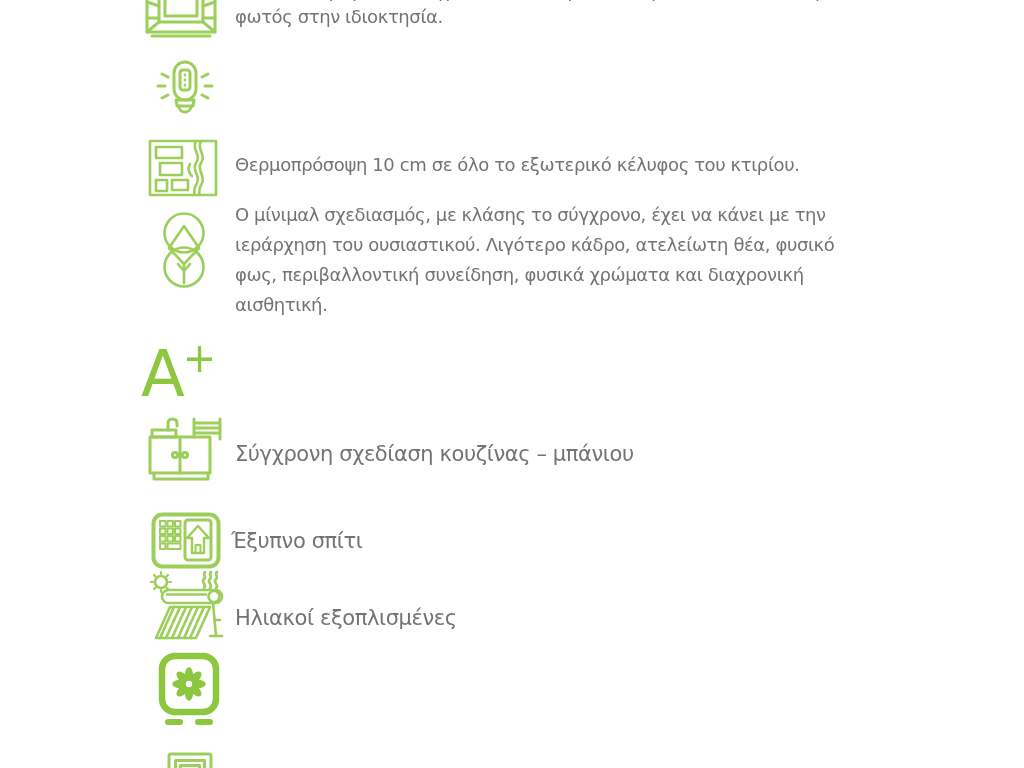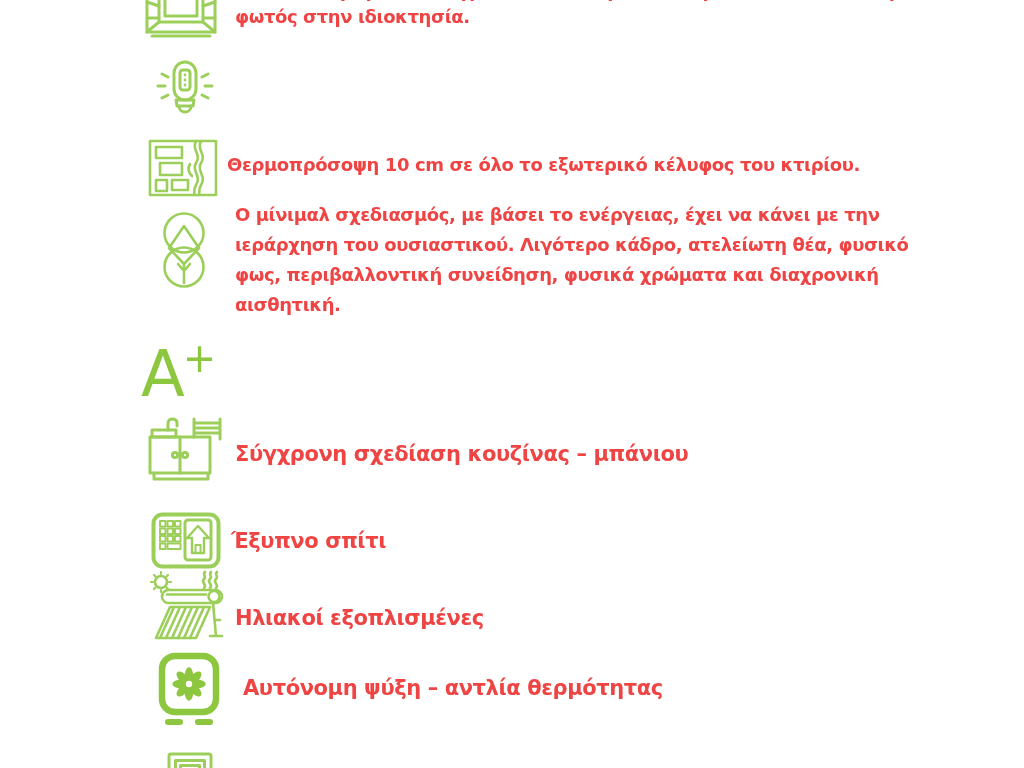--- a/index.html
+++ b/index.html
@@ -1,20 +1,20 @@
 <!DOCTYPE html>
 <html><head>
 <meta charset="utf-8">
 <style>
   html,body{margin:0;padding:0;}
   body{width:1024px;height:768px;background:#ffffff;font-family:"DejaVu Sans","Liberation Sans",sans-serif;}
   .canvas{position:absolute;top:0;left:0;width:1024px;height:768px;overflow:hidden;background:#fff;}
   .icon{position:absolute;}
   .icon svg{display:block;}
-  .txt{position:absolute;color:#ef4444;font-size:18px;line-height:30px;letter-spacing:-0.4px;white-space:pre-line;font-weight:bold;}
+  .txt{position:absolute;color:#737373;font-size:18px;line-height:30px;letter-spacing:-0.4px;white-space:pre-line;}
   .label{font-size:21px;line-height:24px;}
   .aplus{position:absolute;color:#8dc63f;font-size:64px;line-height:60px;font-weight:400;}
   .aplus .plus{font-size:40px;vertical-align:24px;margin-left:-2px;}
 </style>
 </head>
 <body>
 
 <div class="canvas">
 
   <div class="icon" style="left:144px;top:-32px">
@@ -50,31 +50,31 @@
       <rect x="3" y="3" width="66" height="54"></rect>
       <rect x="9" y="9" width="26" height="11"></rect>
       <rect x="13" y="25" width="22" height="12"></rect>
       <rect x="9" y="42" width="11" height="11"></rect>
       <rect x="25" y="42" width="16" height="10"></rect>
       <path d="M49 3 C44 12 55 16 49 25 C44 33 55 38 49 47 C46 52 48 55 47 57"></path>
       <path d="M54 3 C49 12 60 16 54 25 C49 33 60 38 54 47 C51 52 53 55 52 57"></path>
       <path d="M43 26 c-3 5 -1 9 2 12"></path>
     </svg>
   </div>
-  <div class="txt" style="left:227px;top:150px">Θερμοπρόσοψη 10 cm σε όλο το εξωτερικό κέλυφος του κτιρίου.</div>
+  <div class="txt" style="left:235px;top:150px">Θερμοπρόσοψη 10 cm σε όλο το εξωτερικό κέλυφος του κτιρίου.</div>
 
   <div class="icon" style="left:153px;top:210px">
     <svg width="62" height="84" viewBox="0 0 62 84" fill="none" stroke="#9ccf5a" stroke-width="2.6" stroke-linejoin="round" stroke-linecap="round">
       <circle cx="31" cy="23" r="19.5"></circle>
       <circle cx="31" cy="57" r="19.5"></circle>
       <path d="M31 16 L46 38 L31 54 L16 38 Z"></path>
       <path d="M31 54 V73 M31 61 L25 54 M31 61 L37 54"></path>
     </svg>
   </div>
-  <div class="txt" style="left:235px;top:200px">Ο μίνιμαλ σχεδιασμός, με βάσει το ενέργειας, έχει να κάνει με την
+  <div class="txt" style="left:235px;top:200px">Ο μίνιμαλ σχεδιασμός, με κλάσης το σύγχρονο, έχει να κάνει με την
 ιεράρχηση του ουσιαστικού. Λιγότερο κάδρο, ατελείωτη θέα, φυσικό
 φως, περιβαλλοντική συνείδηση, φυσικά χρώματα και διαχρονική
 αισθητική.</div>
 
   <div class="aplus" style="left:141px;top:328px"><span>A</span><span class="plus">+</span></div>
 
   <div class="icon" style="left:146px;top:417px">
     <svg width="82" height="66" viewBox="0 0 82 66" fill="none" stroke="#9ccf5a" stroke-width="3" stroke-linejoin="round" stroke-linecap="round">
       <path d="M22 13 V7 q0 -5 4 -5 q5 0 5 4 v3"></path>
       <rect x="6" y="13" width="24" height="7"></rect>
@@ -142,21 +142,20 @@
           <ellipse rx="4.2" ry="8.2" cy="-8.5" transform="rotate(270)"></ellipse>
           <ellipse rx="4.2" ry="8.2" cy="-8.5" transform="rotate(315)"></ellipse>
           <circle r="7"></circle>
           <circle r="3.2" fill="#ffffff"></circle>
         </g>
         <rect x="8" y="67" width="18" height="6" rx="3"></rect>
         <rect x="38" y="67" width="18" height="6" rx="3"></rect>
       </g>
     </svg>
   </div>
-  <div class="txt label" style="left:243px;top:676px">Αυτόνομη ψύξη – αντλία θερμότητας</div>
 
   <div class="icon" style="left:167px;top:752px">
     <svg width="46" height="40" viewBox="0 0 46 40" fill="none" stroke="#9ccf5a" stroke-width="3" stroke-linejoin="round">
       <rect x="2" y="2" width="42" height="36" rx="2"></rect>
       <rect x="8.5" y="8.5" width="29" height="23"></rect>
       <rect x="13.5" y="13.5" width="19" height="13"></rect>
     </svg>
   </div>
 
 </div>

